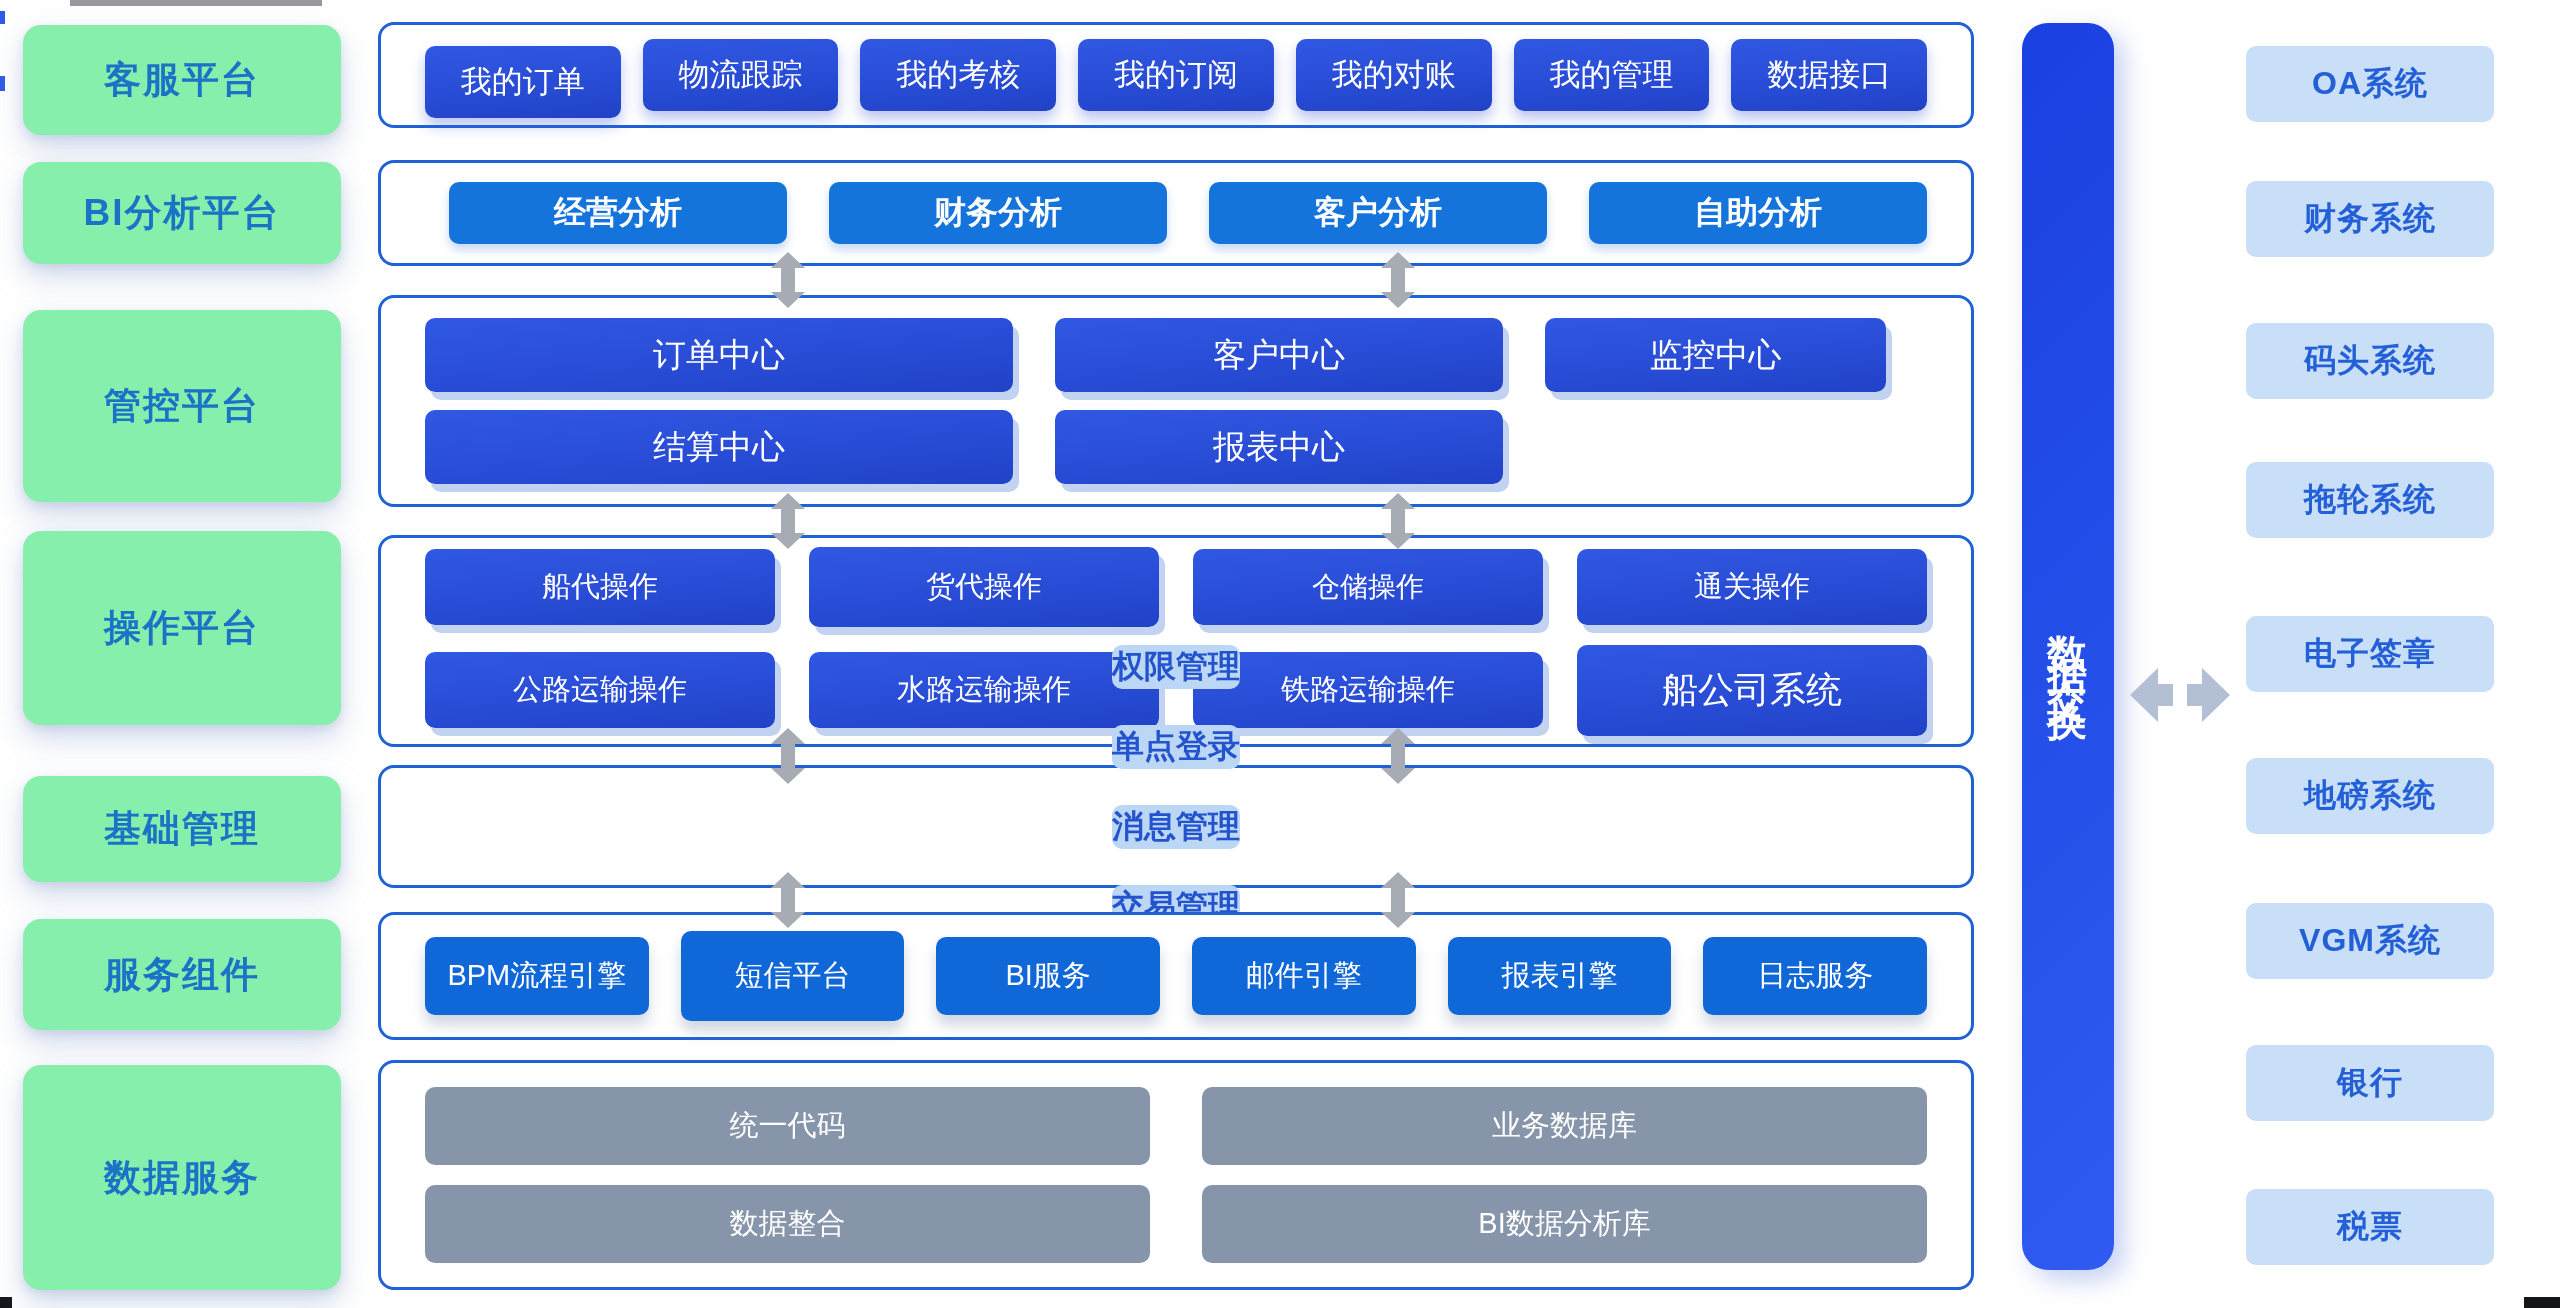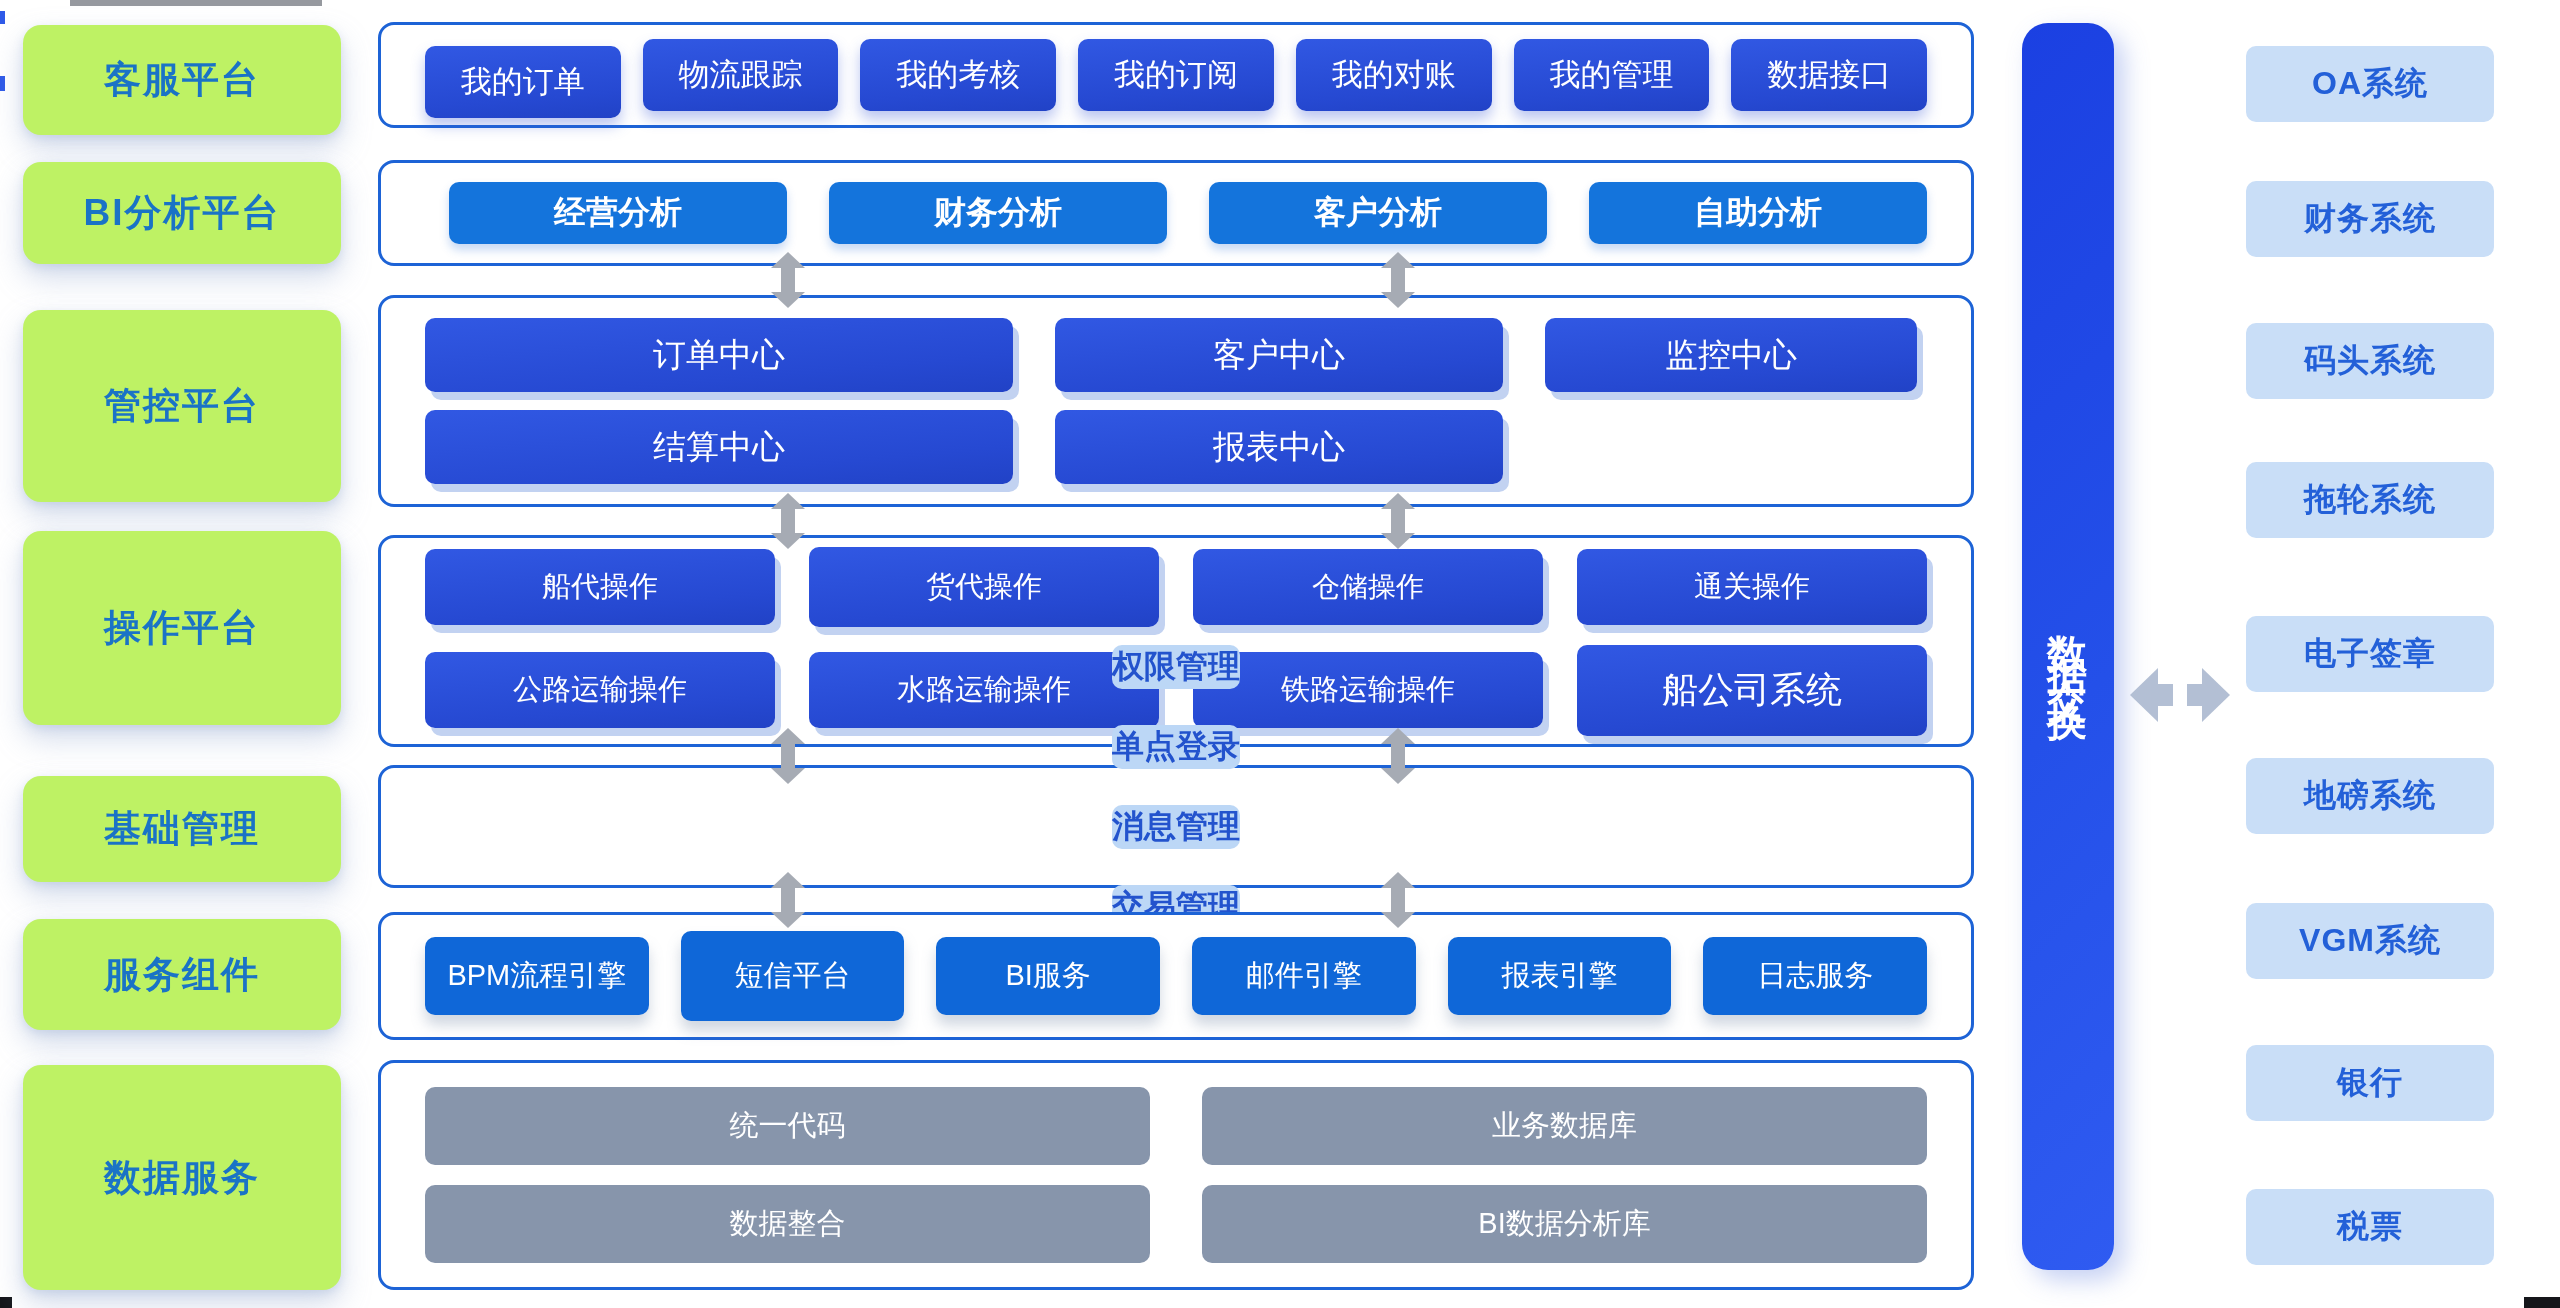--- a/index.html
+++ b/index.html
@@ -4,21 +4,21 @@
 <style>
   html,body{margin:0;padding:0;background:#ffffff;}
   .canvas{
     position:relative;width:2560px;height:1308px;overflow:hidden;
     background:#ffffff;
     font-family:"Liberation Sans","DejaVu Sans",sans-serif;
   }
   
   .side-card{
     position:absolute;left:23px;width:318px;
-    background:#bef264;border-radius:18px;
+    background:#86efac;border-radius:18px;
     box-shadow:0 14px 30px rgba(141,164,205,.38),0 4px 10px rgba(141,164,205,.25);
     display:flex;align-items:center;justify-content:center;
     color:#1a73c6;font-size:37px;font-weight:700;letter-spacing:2px;
   }
   
   .panel{
     position:absolute;left:378px;width:1596px;
     border:3px solid #1d63d6;border-radius:16px;background:#ffffff;
     box-sizing:border-box;
     display:flex;align-items:center;
@@ -143,21 +143,21 @@
       <div class="blk b-azure" style="flex:1;height:62px;">客户分析</div>
       <div class="blk b-azure" style="flex:1;height:62px;">自助分析</div>
     </div>
   </div>
 
   <div class="panel" style="top:295px;height:212px;">
     <div class="pcol">
       <div class="prow" style="gap:42px;">
         <div class="blk b-dark sh" style="width:588px;height:74px;font-size:33px;">订单中心</div>
         <div class="blk b-dark sh" style="width:448px;height:74px;font-size:33px;">客户中心</div>
-        <div class="blk b-dark sh" style="width:372px;height:74px;font-size:33px;">监控中心</div>
+        <div class="blk b-dark sh" style="width:341px;height:74px;font-size:33px;">监控中心</div>
       </div>
       <div class="prow" style="gap:42px;">
         <div class="blk b-dark sh" style="width:588px;height:74px;font-size:33px;">结算中心</div>
         <div class="blk b-dark sh" style="width:448px;height:74px;font-size:33px;">报表中心</div>
         <div style="width:380px;height:74px;"></div>
       </div>
     </div>
   </div>
 
   <div class="panel" style="top:535px;height:212px;">

